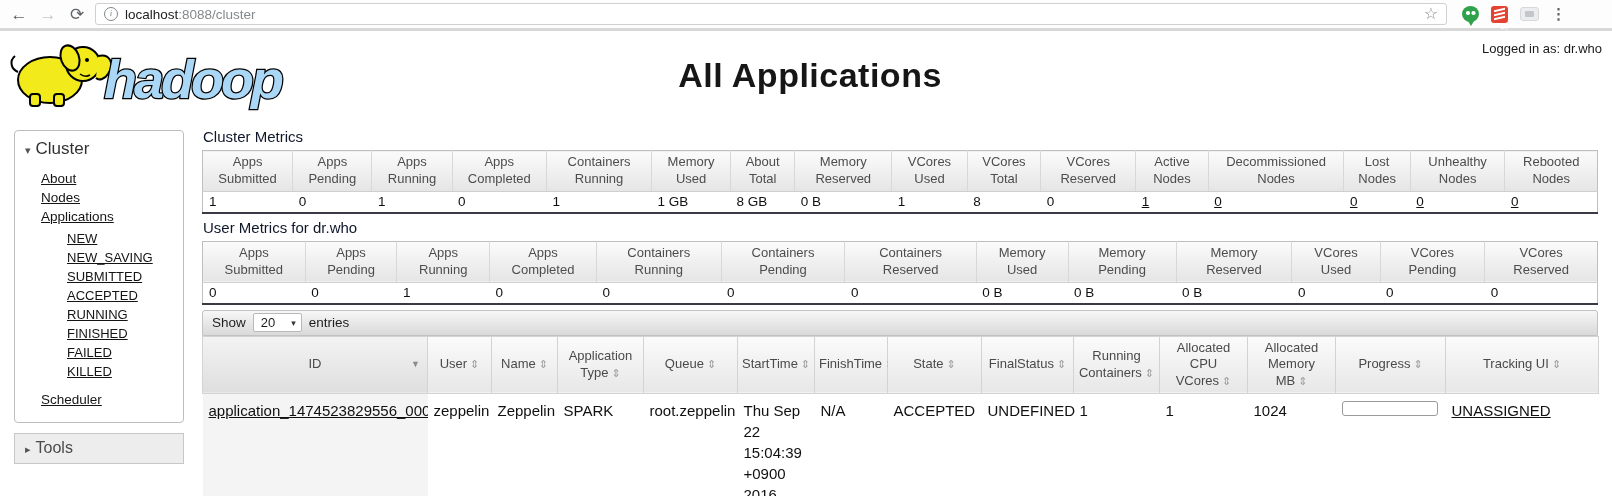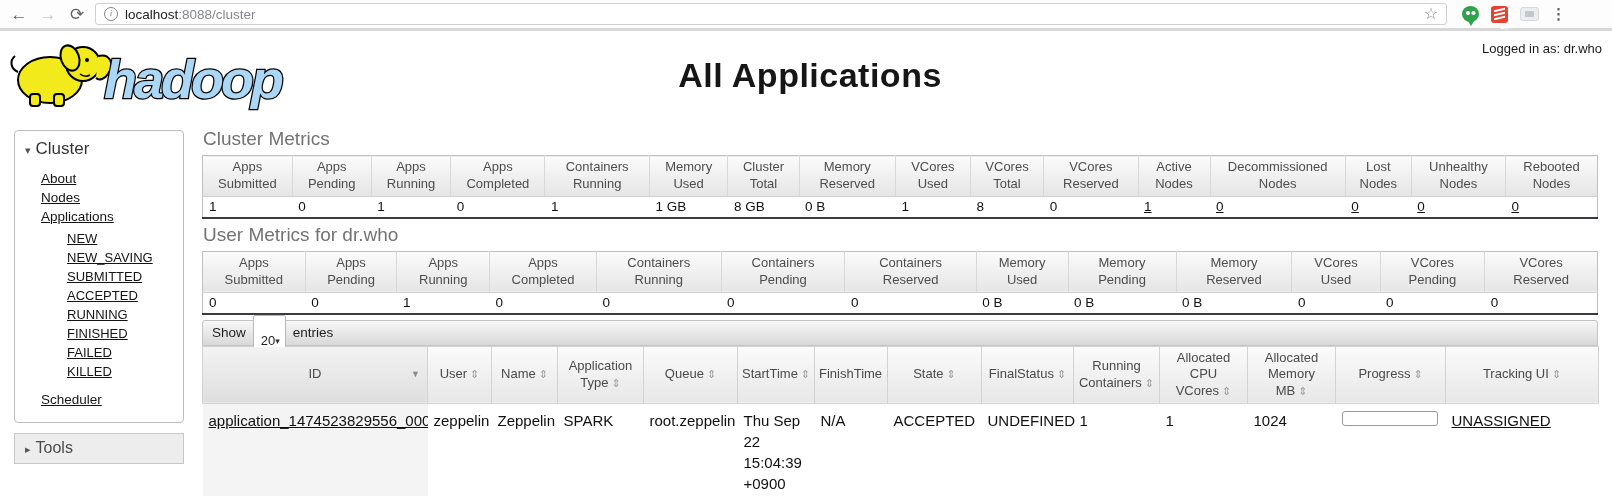--- a/index.html
+++ b/index.html
@@ -52,35 +52,35 @@
   .side-links li { margin:1px 0; }
   .side-link { color:#141414; text-decoration:underline; font-size:13.5px; cursor:pointer; }
   .sub-links { margin:4px 0 10px; padding-left:52px; list-style:none; }
   .sub-links li { margin:1px 0; }
   .sub-links .side-link { font-size:13px; }
   .scheduler-row { padding-left:26px; margin-top:4px; }
   .tools-bar { margin-top:10px; border:1px solid #c7c7c7; border-radius:0; background:#ededed;
     padding:5px 8px 6px 10px; font-size:16px; color:#4a4a4a; cursor:pointer; }
   
   .main { position:absolute; left:202px; top:128px; width:1396px; }
-  .metrics-title { font-size:19px; font-weight:500; color:#737373; margin:0 0 5px 1px; }
+  .metrics-title { font-size:15px; font-weight:500; color:#0f172a; margin:0 0 5px 1px; }
   table.metrics { width:100%; border-collapse:collapse; border:1px solid #bfbfbf;
     border-bottom:2px solid #3a3a44; margin-bottom:5px; background:#fff; }
   .metrics th { background:linear-gradient(#fbfbfb,#e5e5e5); border-right:1px solid #d8d8d8;
     border-bottom:1px solid #cfcfcf; font-weight:400; font-size:13px; color:#4d4d4d;
     text-align:center; padding:3px 6px; line-height:1.3; }
   .metrics th:last-child { border-right:none; }
   .metrics td { font-size:13.5px; color:#101010; padding:2px 6px 3px; text-align:left; }
   .metrics a { color:#101010; text-decoration:underline; cursor:pointer; }
   
   .dt-toolbar { height:26px; background:linear-gradient(#f7f7f7,#d9d9d9); border:1px solid #c3c3c3;
     border-radius:3px 3px 0 0; display:flex; align-items:center; padding:0 9px; font-size:13.5px;
     color:#1d1d1d; margin-top:3px; }
-  .show-select { display:inline-flex; align-items:center; gap:0; background:#fff;
-    border:1px solid #b9b9b9; border-radius:2px; padding:17px 5px 1px 7px; margin:0 7px;
+  .show-select { display:inline-flex; align-items:center; gap:16px; background:#fff;
+    border:1px solid #b9b9b9; border-radius:2px; padding:1px 5px 1px 7px; margin:0 7px;
     font-size:13px; cursor:pointer; }
   .show-select .arrow { font-size:9px; color:#333; }
   .search-wrap { margin-left:auto; display:flex; align-items:center; gap:6px; }
   .search-input { width:152px; height:18px; border:1px solid #b5b5b5; background:#fff;
     font-size:13px; padding:0 4px; font-family:"Liberation Sans",sans-serif; }
   
   table.apps { width:100%; table-layout:fixed; border-collapse:collapse; }
   .apps th { position:relative; background:linear-gradient(#fbfbfb,#e7e7e7);
     border:1px solid #d3d3d3; font-weight:400; font-size:13px; color:#4a4a4a;
     text-align:center; vertical-align:middle; padding:3px 4px; height:46px; line-height:1.3; cursor:pointer; }
@@ -174,21 +174,21 @@
   <h2 class="metrics-title">Cluster Metrics</h2>
   <table class="metrics">
     <thead>
       <tr>
         <th>Apps Submitted</th>
         <th>Apps Pending</th>
         <th>Apps Running</th>
         <th>Apps Completed</th>
         <th>Containers Running</th>
         <th>Memory Used</th>
-        <th>Cluster Total</th>
+        <th>About Total</th>
         <th>Memory Reserved</th>
         <th>VCores Used</th>
         <th>VCores Total</th>
         <th>VCores Reserved</th>
         <th>Active Nodes</th>
         <th>Decommissioned Nodes</th>
         <th>Lost Nodes</th>
         <th>Unhealthy Nodes</th>
         <th>Rebooted Nodes</th>
       </tr>

